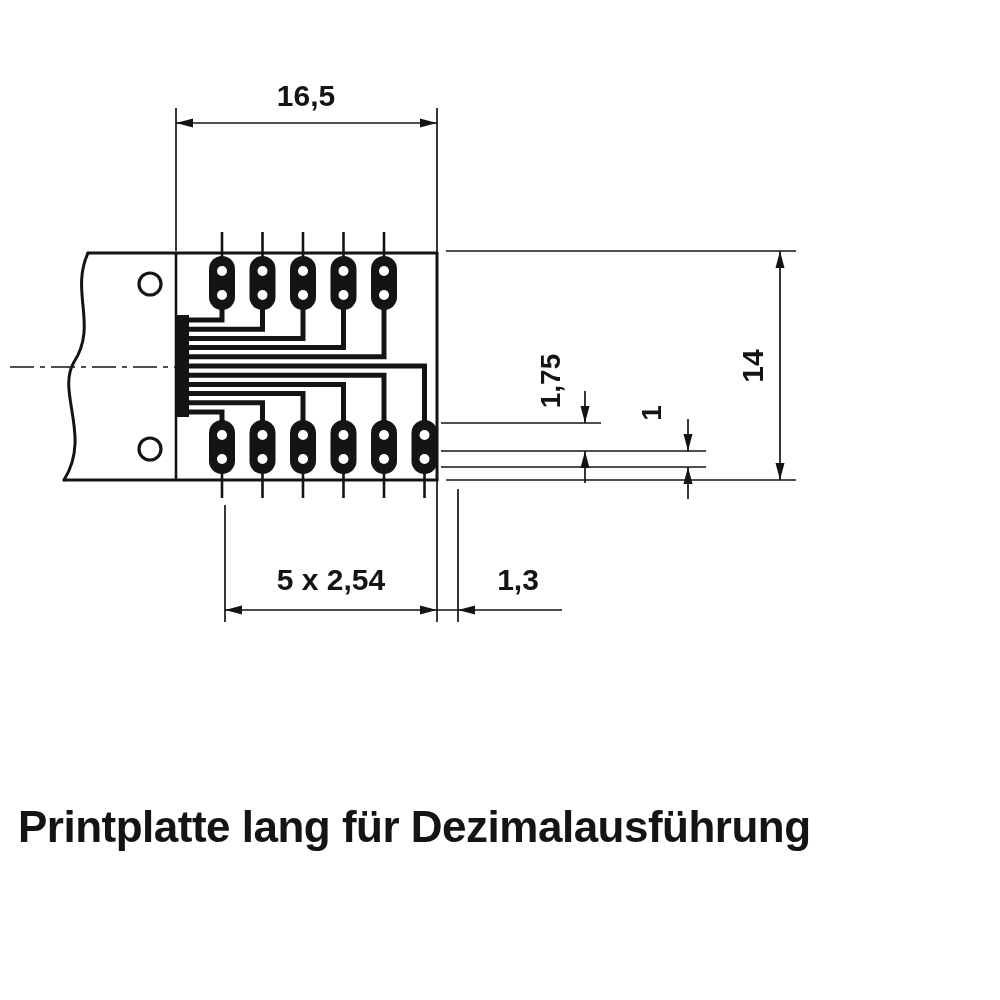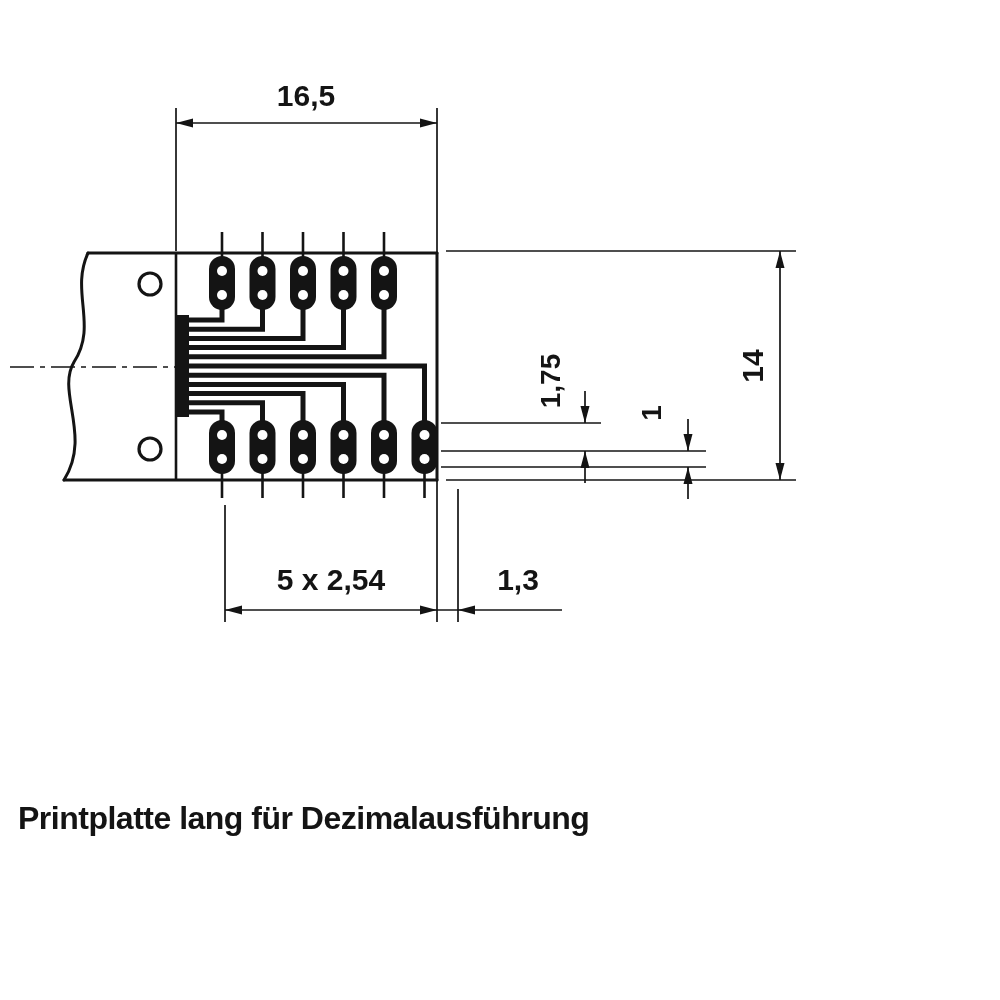--- a/index.html
+++ b/index.html
@@ -14,21 +14,21 @@
   .pad{fill:#141414;}
   .hole{fill:#ffffff;}
   .pin{stroke:#141414;stroke-width:2.6;}
   .trace{stroke:#141414;stroke-width:5;fill:none;}
   .bar{fill:#141414;}
   .mount{fill:#ffffff;stroke:#141414;stroke-width:3.2;}
   .arrow{fill:#141414;stroke:none;}
   .dimtext{fill:#141414;font-family:"Liberation Sans",sans-serif;font-size:30px;font-weight:700;}
   .dimtext-small{fill:#141414;font-family:"Liberation Sans",sans-serif;font-size:28px;font-weight:700;}
 
-  .caption{position:absolute;left:18px;top:796px;color:#141414;font-weight:700;font-size:32px;line-height:1.42;letter-spacing:-0.5px;}
+  .caption{position:absolute;left:18px;top:796px;color:#141414;font-weight:700;font-size:44px;line-height:1.42;letter-spacing:-0.5px;}
   .caption div{white-space:nowrap;}
 </style>
 </head>
 <body>
 
 <div class="stage">
 
   <svg class="drawing-svg" width="1000" height="1000" viewBox="0 0 1000 1000">
 
     <g>

